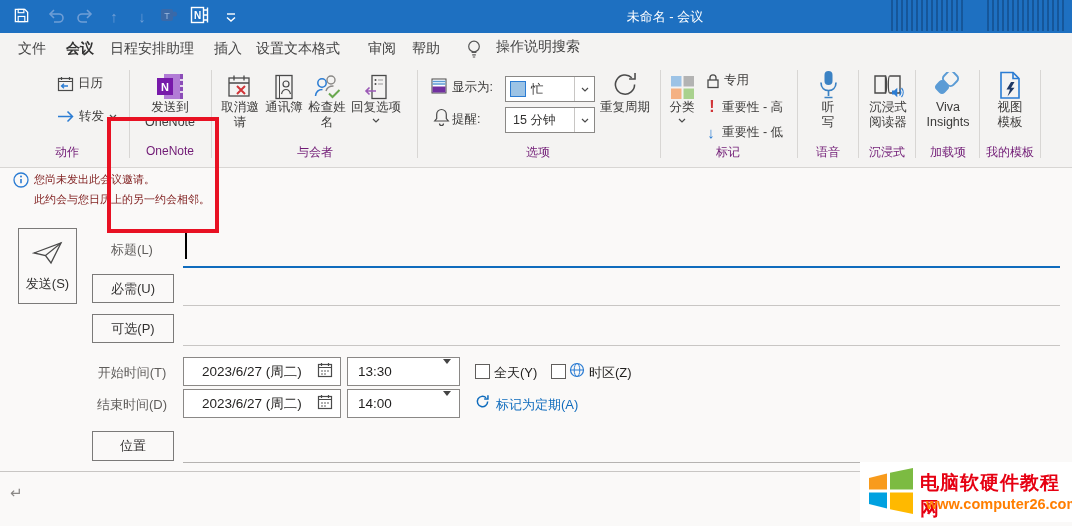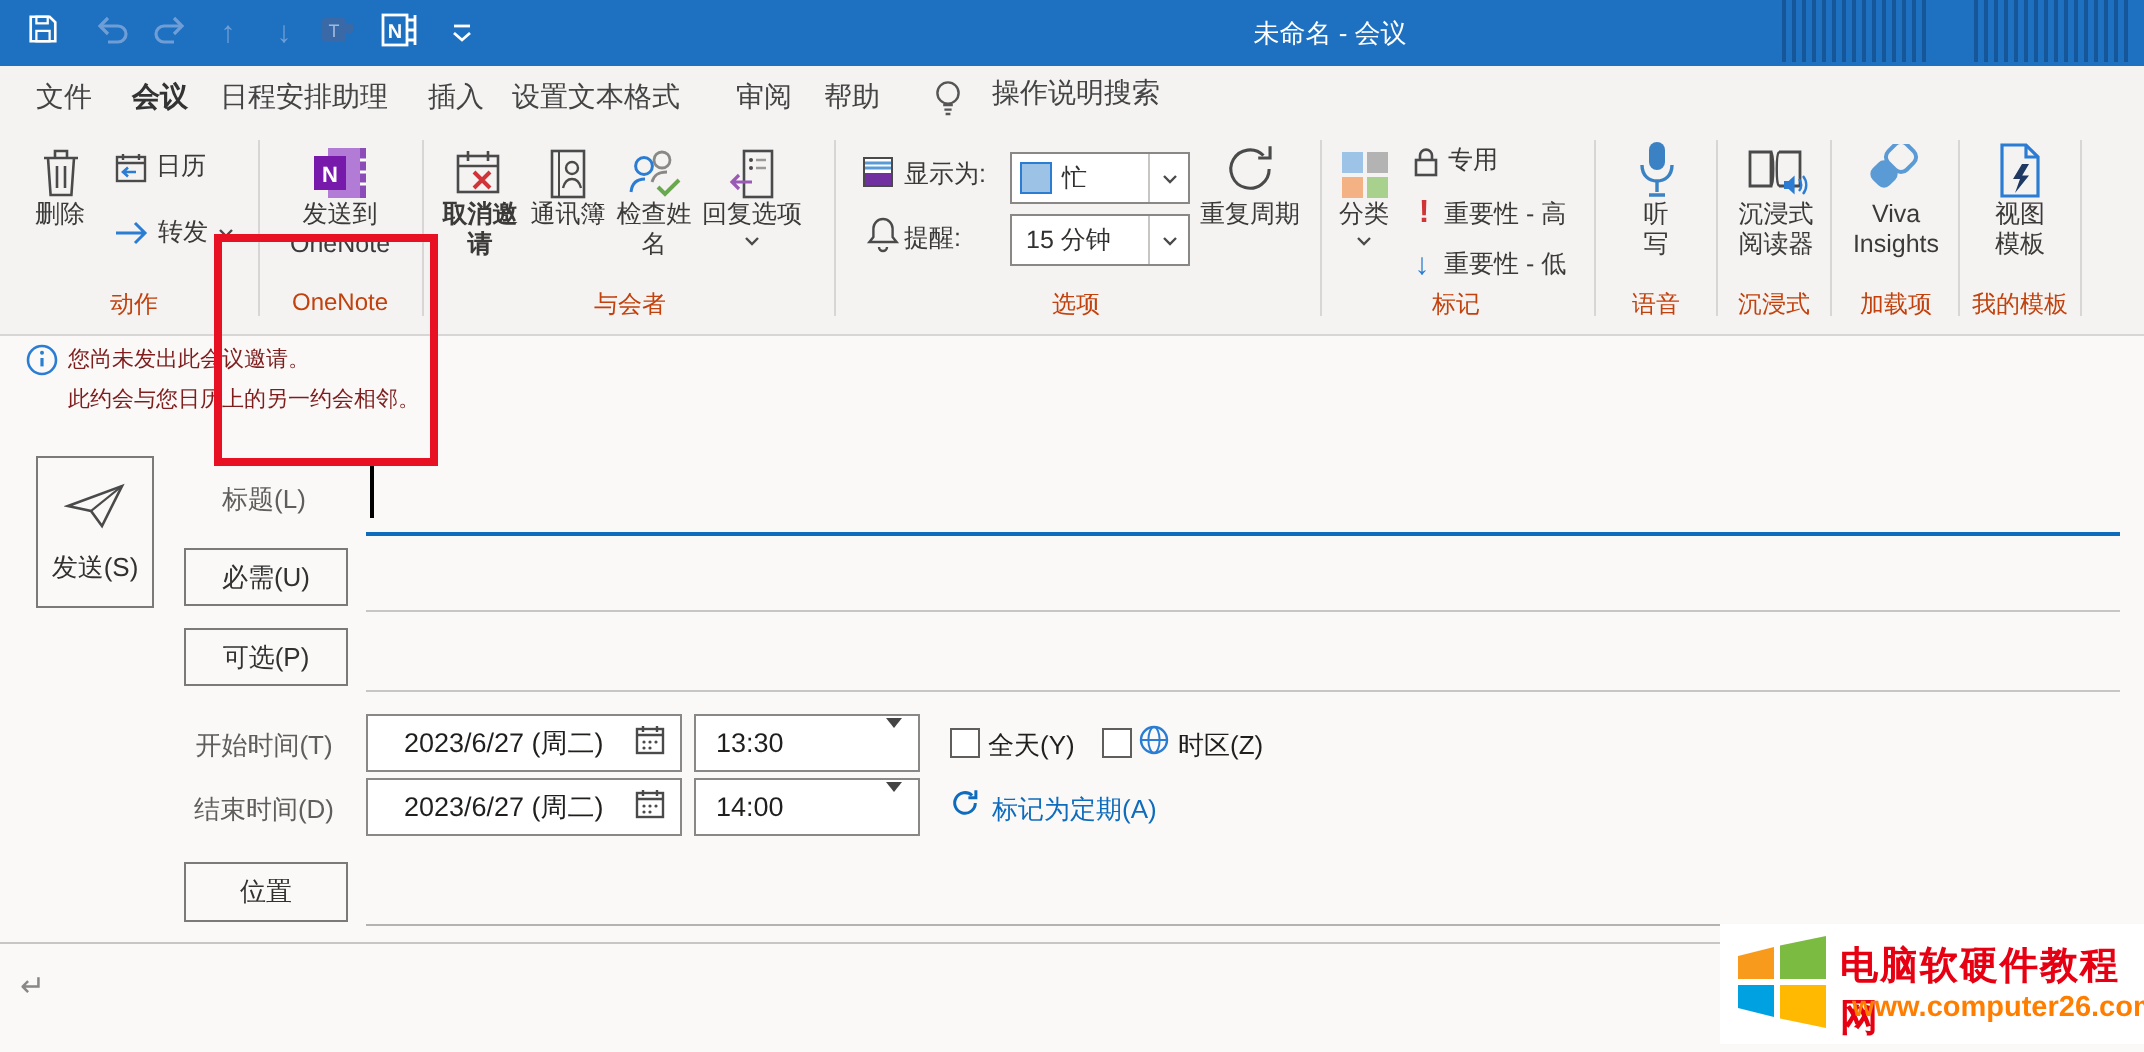--- a/index.html
+++ b/index.html
@@ -12,21 +12,21 @@
   #win-title{top:8px;left:545px;width:240px;text-align:center;color:#fff;font-size:13px;}
   .tb-artifact{top:0;height:31px;background:repeating-linear-gradient(90deg,transparent 0 3px,rgba(8,45,90,.38) 3px 5px);}
   
   #tabrow{left:0;top:33px;width:1072px;height:31px;background:#f4f3f2;}
   .tab{top:0;height:31px;line-height:30px;text-align:center;font-size:14px;color:#444;cursor:default;}
   .tab.active{border-bottom:3px solid #2b7cd3;font-weight:bold;color:#333;}
   #tellme{top:5px;left:496px;font-size:14px;color:#444;}
   
   #ribbon{left:0;top:64px;width:1072px;height:103px;background:#f4f3f2;border-bottom:1px solid #d8d6d4;}
   .vsep{top:6px;width:1px;height:88px;background:#d8d6d4;}
-  .grp-label{top:80px;height:16px;text-align:center;font-size:12px;color:#c2410c;}
+  .grp-label{top:80px;height:16px;text-align:center;font-size:12px;color:#701a75;}
   .bigbtn{top:2px;text-align:center;font-size:12.5px;color:#3b3a39;}
   .bigbtn .ic{height:34px;display:flex;align-items:flex-end;justify-content:center;}
   .bigbtn .l1,.bigbtn .l2{line-height:15px;}
   .smallbtn{display:flex;align-items:center;font-size:12.5px;color:#3b3a39;}
   .smallbtn .ic{margin-right:4px;display:flex;align-items:center;}
   .combo{height:24px;background:#fff;border:1px solid #8a8886;display:flex;align-items:center;font-size:12.5px;color:#323130;}
   .combo .dd{margin-left:auto;width:19px;height:100%;border-left:1px solid #c8c6c4;display:flex;align-items:center;justify-content:center;}
   .chev{width:8px;height:5px;}
   
   #red-box{left:107px;top:53px;width:104px;height:108px;border:4px solid #e81123;z-index:60;}
@@ -135,28 +135,20 @@
     <div class="abs vsep" style="left:129px;"></div>
     <div class="abs vsep" style="left:211px;"></div>
     <div class="abs vsep" style="left:417px;"></div>
     <div class="abs vsep" style="left:660px;"></div>
     <div class="abs vsep" style="left:797px;"></div>
     <div class="abs vsep" style="left:858px;"></div>
     <div class="abs vsep" style="left:915px;"></div>
     <div class="abs vsep" style="left:979px;"></div>
     <div class="abs vsep" style="left:1040px;"></div>
 
-    <div class="abs bigbtn" style="left:6px;width:48px;">
-      <div class="ic">
-        <svg width="23" height="27" viewBox="0 0 23 27">
-            <path d="M3 6h17M8.5 6V2.5h6V6M5 6l1.3 18.5h10.4L18 6M9.5 10v11M13.5 10v11" fill="none" stroke="#4a4a4a" stroke-width="1.3"></path>
-          </svg>
-      </div>
-      <div class="l1">删除</div>
-    </div>
     <div class="abs smallbtn" style="left:57px;top:11px;">
       <span class="ic">
         <svg width="17" height="16" viewBox="0 0 17 16">
             <rect x="1.5" y="2.5" width="14" height="12" fill="none" stroke="#4a4a4a" stroke-width="1.2"></rect>
             <path d="M1.5 5.5h14M4.5 1v3M12.5 1v3" stroke="#4a4a4a" stroke-width="1.2"></path>
             <path d="M11 10H5M7 7.8 4.5 10 7 12.2" fill="none" stroke="#2b7cd3" stroke-width="1.3"></path>
           </svg>
       </span>
       <span>日历</span>
     </div>
@@ -184,21 +176,21 @@
             <rect x="1" y="5" width="16" height="17" fill="#7719aa"></rect>
             <text x="9" y="18" font-size="11" font-weight="bold" fill="#fff" text-anchor="middle" font-family="Liberation Sans,sans-serif">N</text>
           </svg>
       </div>
       <div class="l1">发送到</div>
       <div class="l2">OneNote</div>
     </div>
     <div class="abs grp-label" style="left:131px;width:78px;">OneNote</div>
     <div class="abs" id="red-box"></div>
 
-    <div class="abs bigbtn" style="left:216px;width:48px;font-weight:bold;">
+    <div class="abs bigbtn" style="left:216px;width:48px;">
       <div class="ic">
         <svg width="26" height="26" viewBox="0 0 26 26">
             <rect x="2" y="4" width="20" height="18" fill="none" stroke="#4a4a4a" stroke-width="1.3"></rect>
             <path d="M2 9h20M7 1.5v5M17 1.5v5" stroke="#4a4a4a" stroke-width="1.3"></path>
             <path d="M10 12l8 8M18 12l-8 8" stroke="#d13438" stroke-width="2"></path>
           </svg>
       </div>
       <div class="l1">取消邀请</div>
     </div>
     <div class="abs bigbtn" style="left:264px;width:40px;">

